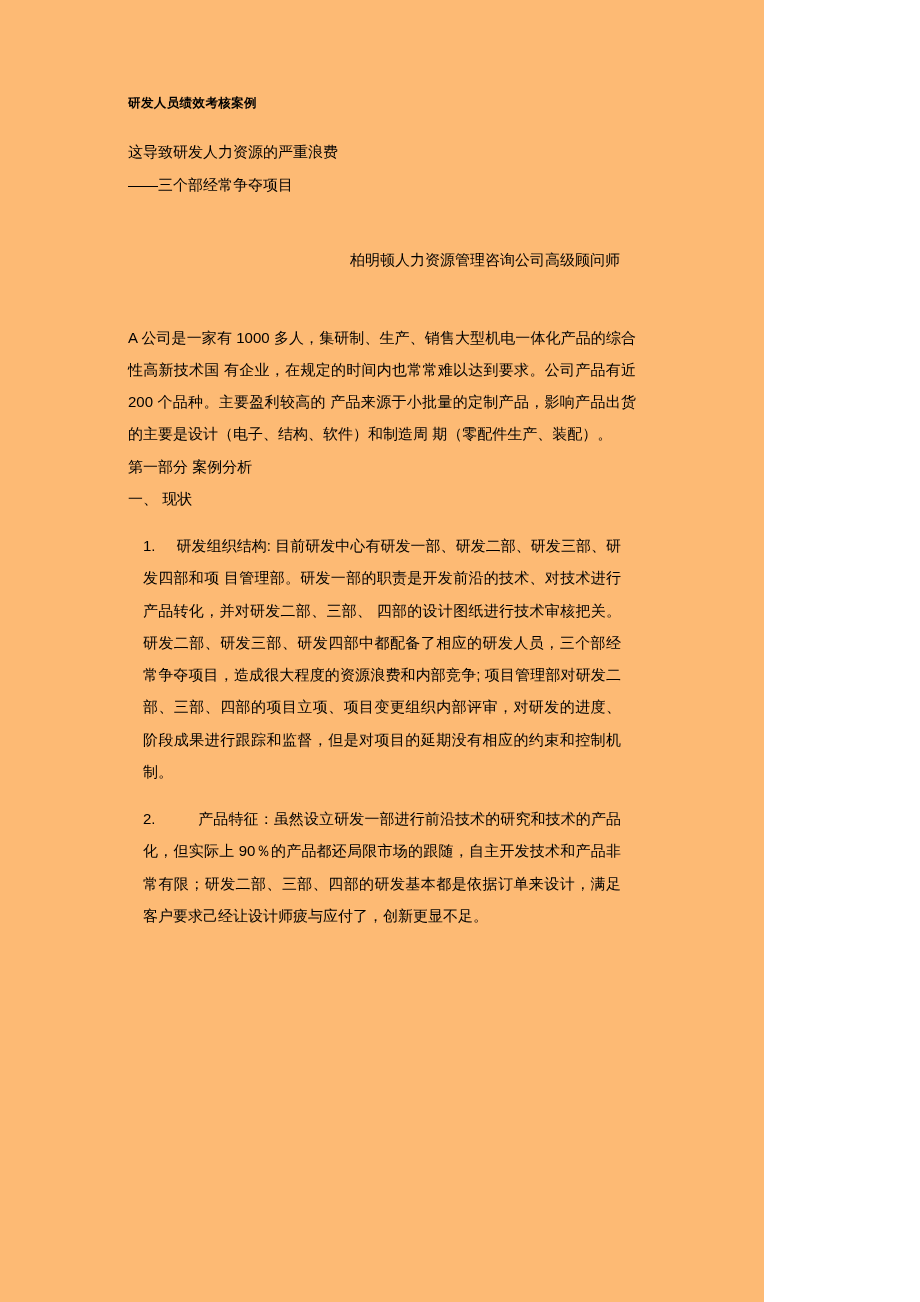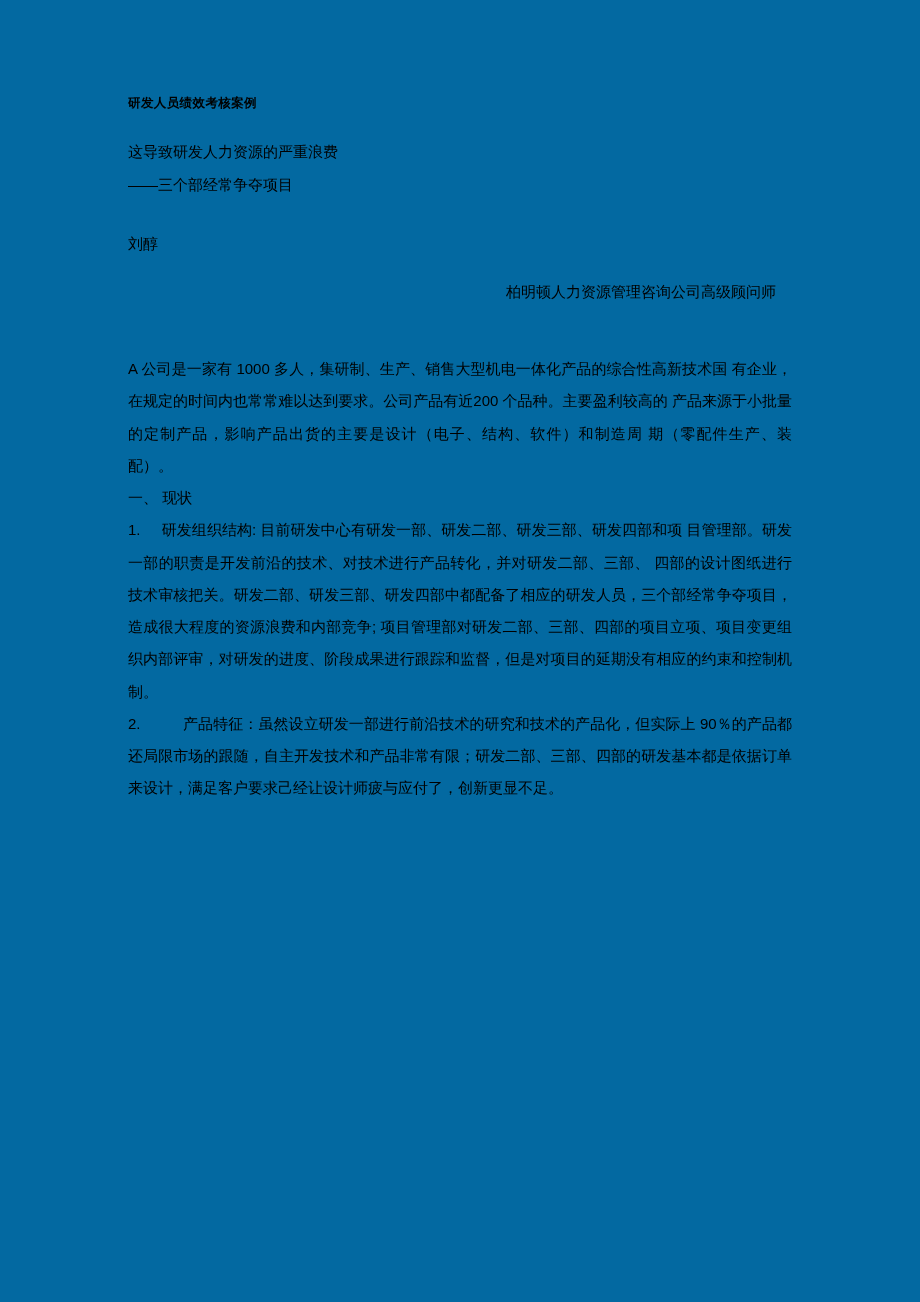--- a/index.html
+++ b/index.html
@@ -9,23 +9,23 @@
   }
   body {
     width: 920px;
     height: 1302px;
     font-family: "Liberation Sans", sans-serif;
     color: #000000;
     overflow: hidden;
   }
   .page {
     position: relative;
-    width: 920px;
+    width: 764px;
     height: 1302px;
-    background: #0369a1;
+    background: #fdba74;
     box-sizing: border-box;
     padding: 95px 128px 0 128px;
   }
   .doc-header {
     font-size: 12.5px;
     font-weight: bold;
     letter-spacing: 0.4px;
     line-height: 1.4;
     margin: 0 0 22px 0;
     color: #000;
@@ -68,47 +68,47 @@
     margin: 0;
   }
   .sub-head {
     font-size: 15px;
     line-height: 2.15;
     margin: 0;
   }
   .num-para {
     font-size: 15px;
     line-height: 2.15;
-    margin: 0;
+    margin: 15px;
     text-align: justify;
     text-justify: inter-ideograph;
   }
   .intro-block {
     margin-top: 6px;
   }
 </style>
 </head>
 <body>
 
 <div class="page">
 
   <div class="doc-header">研发人员绩效考核案例</div>
 
   <div class="title-line">这导致研发人力资源的严重浪费</div>
   <div class="subtitle-line">——三个部经常争夺项目</div>
 
   <div class="spacer-sm"></div>
 
-  <div class="author">刘醇</div>
   <div class="affiliation">柏明顿人力资源管理咨询公司高级顾问师</div>
 
   <div class="spacer-md"></div>
 
   <div class="body-para intro-block">A 公司是一家有 1000 多人，集研制、生产、销售大型机电一体化产品的综合性高新技术国 有企业，在规定的时间内也常常难以达到要求。公司产品有近200 个品种。主要盈利较高的 产品来源于小批量的定制产品，影响产品出货的主要是设计（电子、结构、软件）和制造周 期（零配件生产、装配）。</div>
 
+  <div class="section-head">第一部分 案例分析</div>
   <div class="sub-head">一、 现状</div>
 
   <div class="num-para">
     <span>1.</span>
     <span>&nbsp;&nbsp;&nbsp;</span>
     <span>研发组织结构: 目前研发中心有研发一部、研发二部、研发三部、研发四部和项 目管理部。研发一部的职责是开发前沿的技术、对技术进行产品转化，并对研发二部、三部、 四部的设计图纸进行技术审核把关。研发二部、研发三部、研发四部中都配备了相应的研发人员，三个部经常争夺项目，造成很大程度的资源浪费和内部竞争; 项目管理部对研发二部、三部、四部的项目立项、项目变更组织内部评审，对研发的进度、阶段成果进行跟踪和监督，但是对项目的延期没有相应的约束和控制机制。</span>
   </div>
 
   <div class="num-para">
     <span>2.</span>

